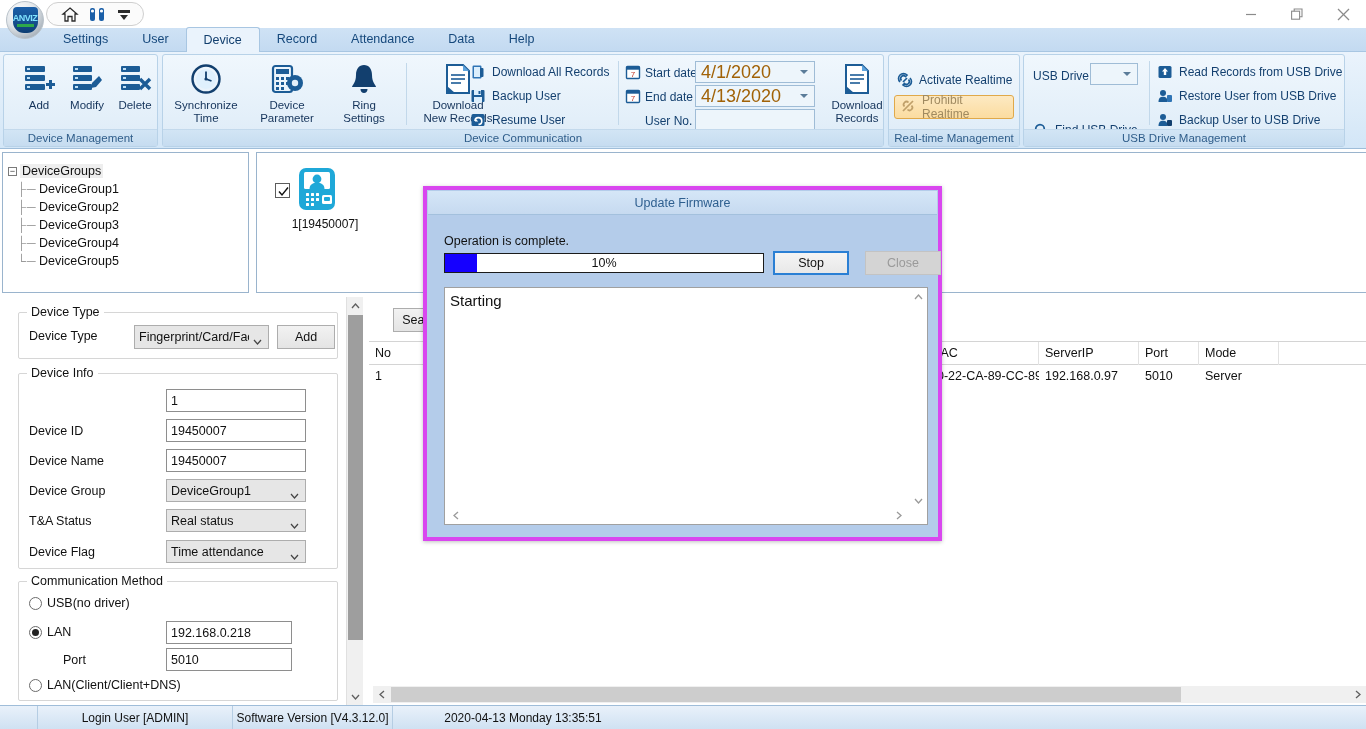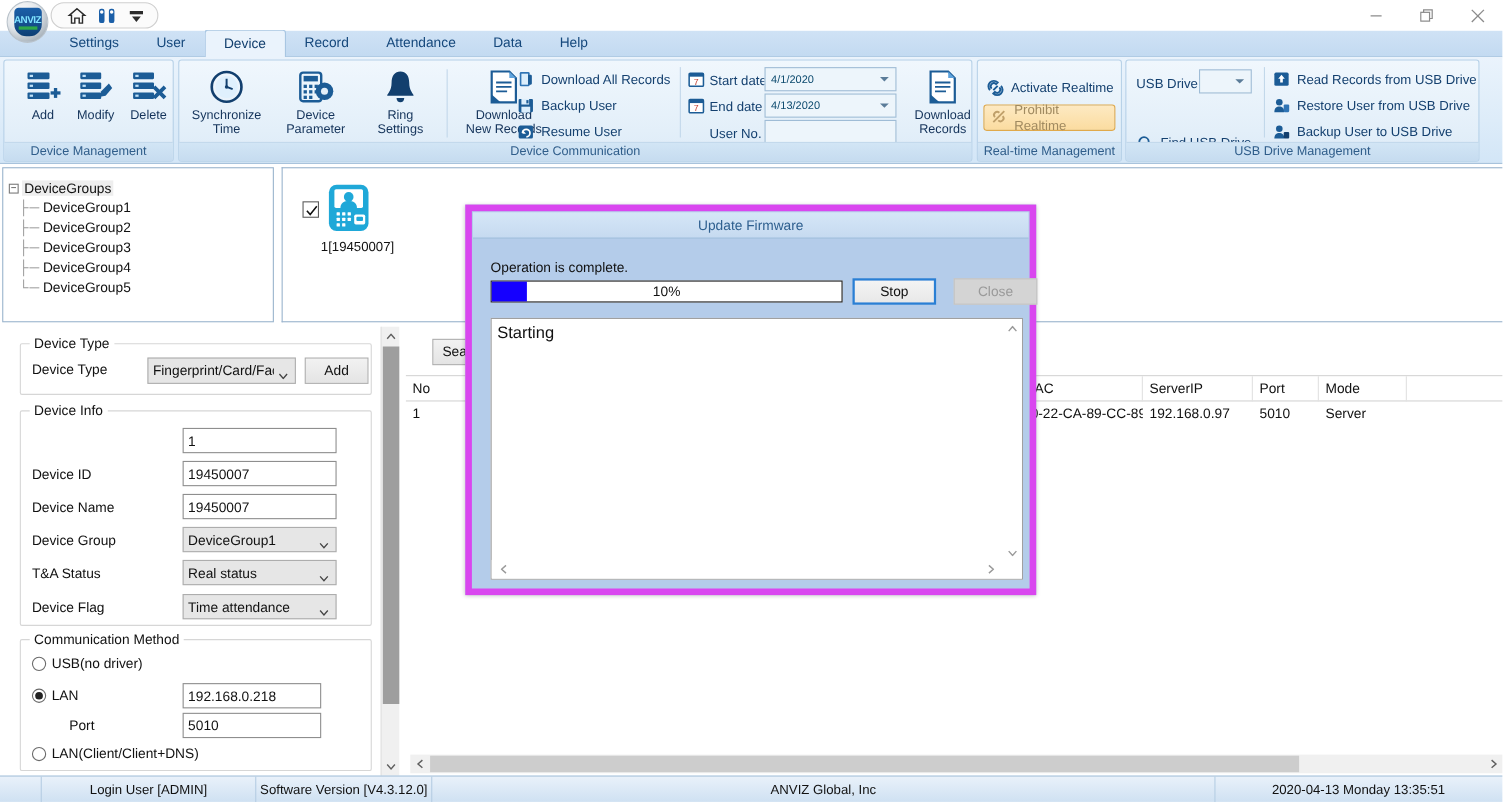--- a/index.html
+++ b/index.html
@@ -131,21 +131,21 @@
   }
   .smallbtn .si { width: 16px; height: 16px; display: block; flex: none; }
 
   .fieldlbl { position:absolute; font-size:12px; color:#14406f; }
   .combo {
     position: absolute;
     background: #edf5fb;
     border: 1px solid #9fbcd6;
     display: flex; align-items: center;
     padding-left: 5px;
-    font-size: 10px; color: #0c4a6e;
+    font-size: 18px; color: #a16207;
   }
   .combo .caret {
     position: absolute; right: 6px; top: 50%; margin-top: -2px;
     width: 0; height: 0; border-left: 4px solid transparent; border-right: 4px solid transparent;
     border-top: 4px solid #5b7c99;
   }
   .plainfield {
     position: absolute;
     background: #edf5fb;
     border: 1px solid #9fbcd6;
@@ -285,21 +285,21 @@
   .scell {
     height:24px; line-height:24px; text-align:center;
     font-size:12px; color:#111;
     border-right:1px solid #b5cde3;
   }
 
   
   .modal {
     position:absolute; left:423px; top:186px; width:519px; height:355px;
     background:#b4ccea;
-    border:6px solid #d946ef;
+    border:4px solid #d946ef;
     box-shadow: 0 1px 4px rgba(0,0,0,0.25);
     z-index: 50;
   }
   .modal-title {
     position:absolute; left:1px; top:1px; right:1px; height:24px;
     background: linear-gradient(180deg,#d5e6f7 0%, #c6daf0 100%);
     display:flex; align-items:center; justify-content:center;
     font-size:12.5px; color:#2e5f8f;
     border-bottom:1px solid #a3c0dd;
   }
@@ -900,17 +900,16 @@
             </svg>
         </div>
       </div>
     </div>
   </div>
 
   <div class="statusbar">
     <div class="scell" style="width:38px;"></div>
     <div class="scell" style="width:195px;">Login User [ADMIN]</div>
     <div class="scell" style="width:160px;">Software Version [V4.3.12.0]</div>
-    <div class="scell" style="width:712px;">ANVIZ Global, Inc</div>
     <div class="scell" style="width:260px; border-right:none;">2020-04-13 Monday 13:35:51</div>
   </div>
 
 </div>
 
 </body></html>

